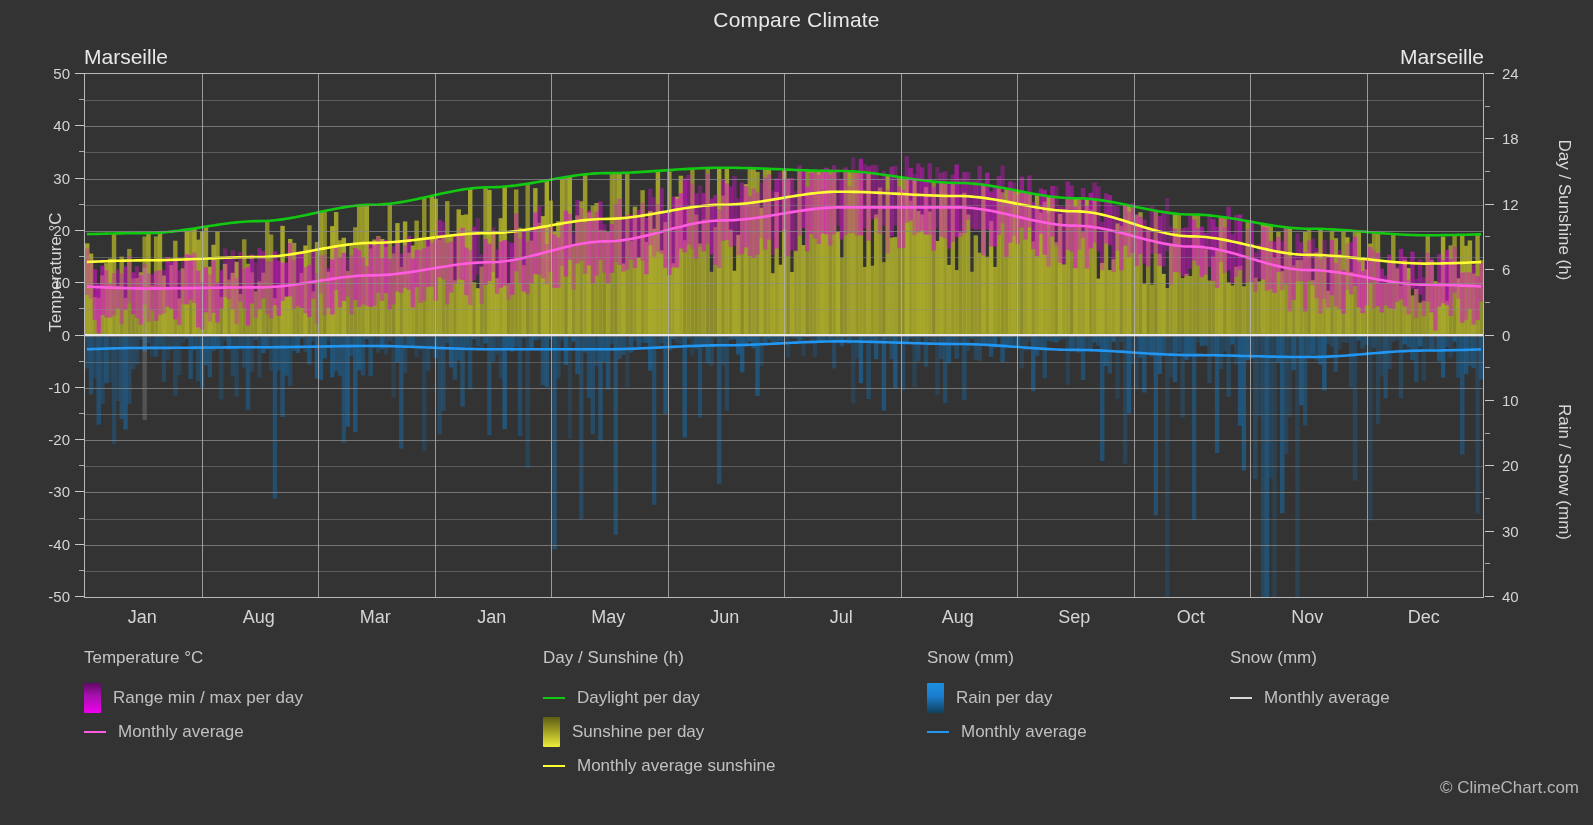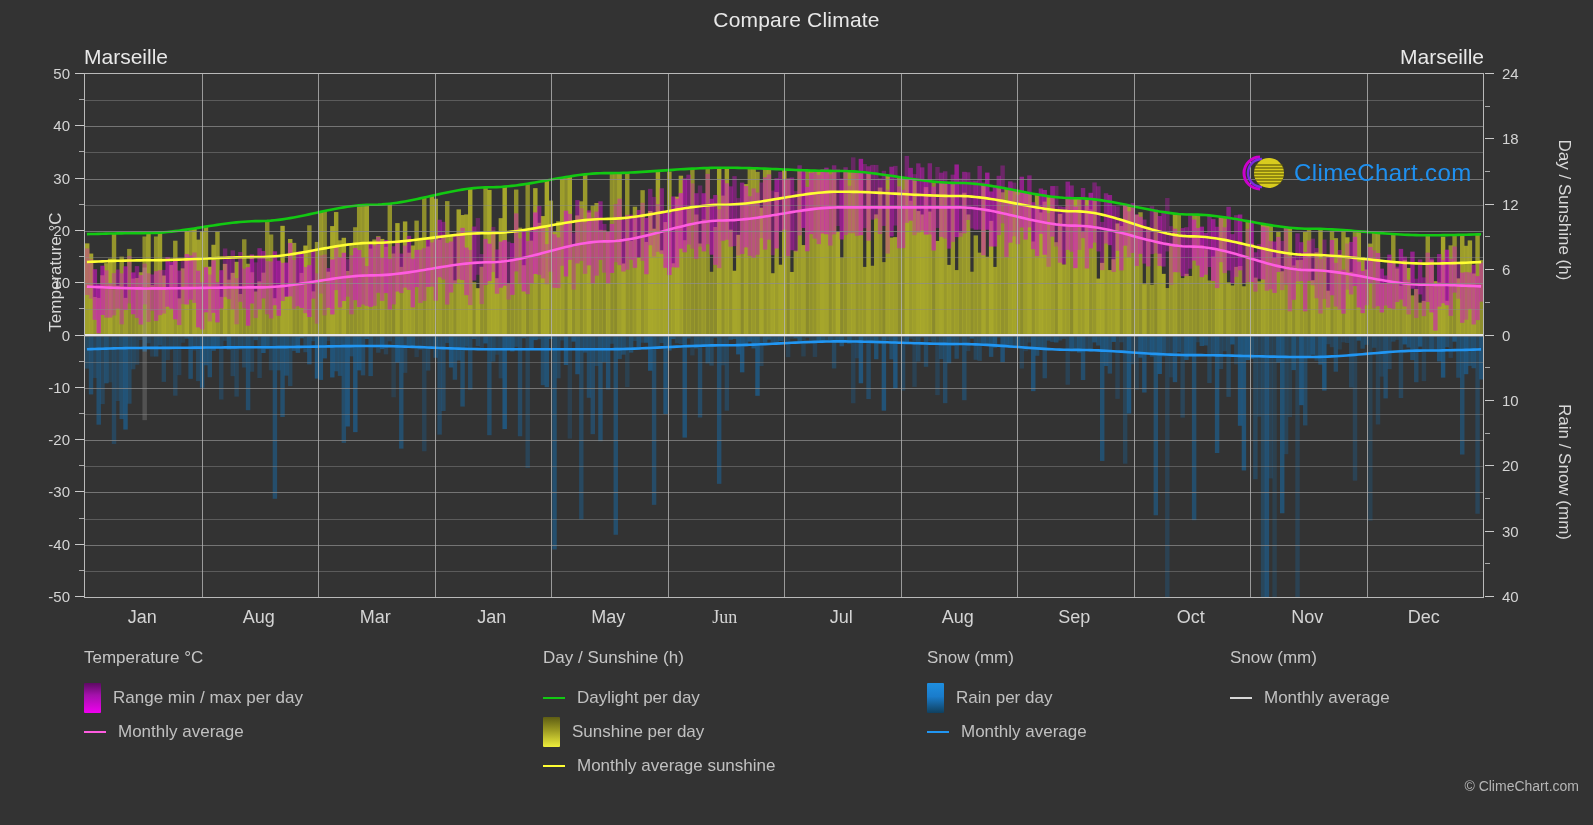--- a/index.html
+++ b/index.html
@@ -74,21 +74,21 @@
   
   #legend{position:absolute;left:0;top:648px;width:1593px;height:170px;}
   .legend-col{position:absolute;top:0;}
   .legend-head{font-size:17px;color:#c6c6c6;margin-bottom:13px;white-space:nowrap;}
   .legend-row{display:flex;align-items:center;height:34px;white-space:nowrap;}
   .legend-text{font-size:17px;color:#c0c0c0;}
   .sw-box{width:17px;height:30px;margin-right:12px;flex:0 0 auto;border-radius:1px;}
   .sw-line{width:22px;height:2px;margin-right:12px;flex:0 0 auto;}
   .sw-wrap{width:22px;margin-right:12px;flex:0 0 auto;display:flex;justify-content:center;}
   #copyright{
-    position:absolute;right:14px;top:130px;font-size:14px;color:#b6b6b6;
+    position:absolute;right:14px;top:130px;font-size:17px;color:#b6b6b6;
   }
 
   
   .wm{position:absolute;display:flex;align-items:center;}
   .wm-text{font-size:24px;color:#1e90f0;letter-spacing:.4px;margin-left:6px;}
   #wm-top{left:1151px;top:78px;}
 </style>
 </head>
 <body>
 
@@ -1264,37 +1264,20 @@
           <div class="gridline-v" style="left: 582.5px;"></div>
           <div class="gridline-v" style="left: 699px;"></div>
           <div class="gridline-v" style="left: 815.5px;"></div>
           <div class="gridline-v" style="left: 932px;"></div>
           <div class="gridline-v" style="left: 1048.5px;"></div>
           <div class="gridline-v" style="left: 1165px;"></div>
           <div class="gridline-v" style="left: 1281.5px;"></div>
         </div>
       <div class="zeroline" style="top:260px"></div>
 
-      <div class="wm" id="wm-top">
-        <svg width="52" height="42" viewBox="0 0 52 42">
-          <path d="M24 5 A16 16 0 1 0 24 37" fill="none" stroke="#cc00cc" stroke-width="3"></path>
-          <path d="M26 7 A14 14 0 1 0 26 35" fill="none" stroke="#7a2ce0" stroke-width="2.4"></path>
-          <circle cx="33" cy="21" r="15" fill="#d8cc1e"></circle>
-          <g stroke="#5a5208" stroke-width="1.1">
-            <line x1="19" y1="13" x2="47" y2="13"></line>
-              <line x1="18" y1="16" x2="48" y2="16"></line>
-            <line x1="18" y1="19" x2="48" y2="19"></line>
-              <line x1="18" y1="22" x2="48" y2="22"></line>
-            <line x1="18" y1="25" x2="48" y2="25"></line>
-              <line x1="19" y1="28" x2="47" y2="28"></line>
-            <line x1="21" y1="31" x2="45" y2="31"></line>
-          </g>
-        </svg>
-        <span class="wm-text">ClimeChart.com</span>
-      </div>
 
     </div>
   </div>
 
   <div id="axis-left">
       <div class="ytick-left" style="top: 73px;">50</div>
       <div class="tickmark-l" style="top: 73px;"></div>
       <div class="ytick-left" style="top: 125.3px;">40</div>
       <div class="tickmark-l" style="top: 125.3px;"></div>
       <div class="ytick-left" style="top: 177.6px;">30</div>
@@ -1353,21 +1336,21 @@
       <div class="tickmark-minor-r" style="top: 432.562px;"></div>
       <div class="tickmark-minor-r" style="top: 497.938px;"></div>
       <div class="tickmark-minor-r" style="top: 563.312px;"></div>
     </div>
   <div id="axis-x">
       <div class="xtick-label" style="left: 142.25px;">Jan</div>
       <div class="xtick-label" style="left: 258.75px;">Aug</div>
       <div class="xtick-label" style="left: 375.25px;">Mar</div>
       <div class="xtick-label" style="left: 491.75px;">Jan</div>
       <div class="xtick-label" style="left: 608.25px;">May</div>
-      <div class="xtick-label" style="left: 724.75px; font-family: Liberation Serif, serif;">Jun</div>
+      <div class="xtick-label" style="left: 724.75px;">Jun</div>
       <div class="xtick-label" style="left: 841.25px;">Jul</div>
       <div class="xtick-label" style="left: 957.75px;">Aug</div>
       <div class="xtick-label" style="left: 1074.25px;">Sep</div>
       <div class="xtick-label" style="left: 1190.75px;">Oct</div>
       <div class="xtick-label" style="left: 1307.25px;">Nov</div>
       <div class="xtick-label" style="left: 1423.75px;">Dec</div>
     </div>
 
   <div id="ylabel-left">Temperature °C</div>
   <div id="ylabel-right-top">Day / Sunshine (h)</div>

